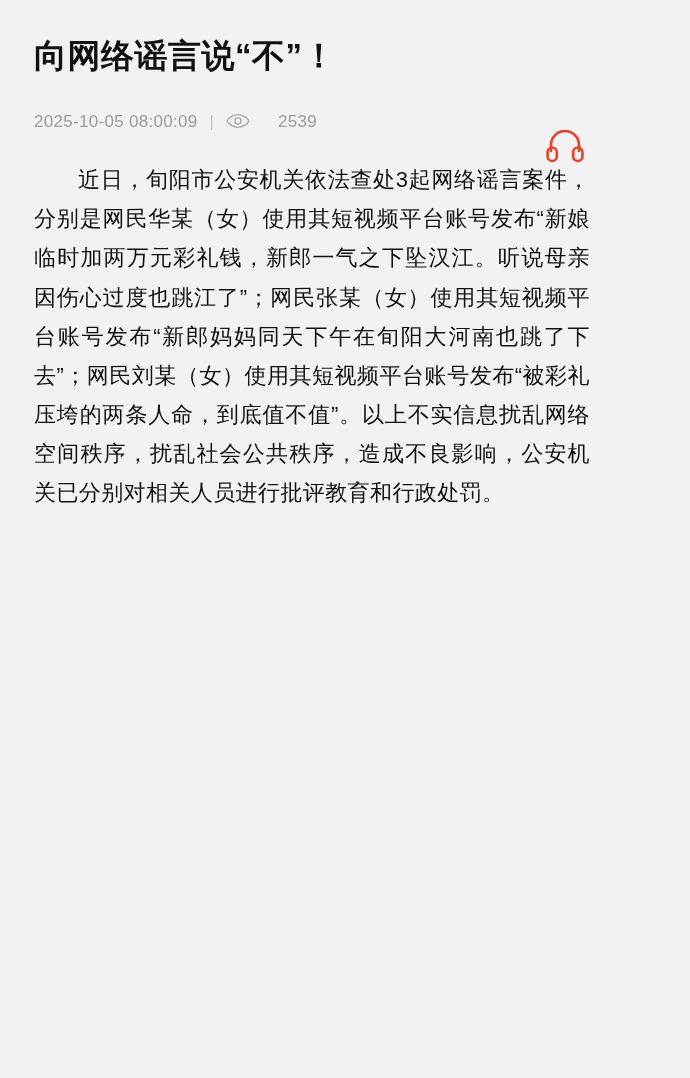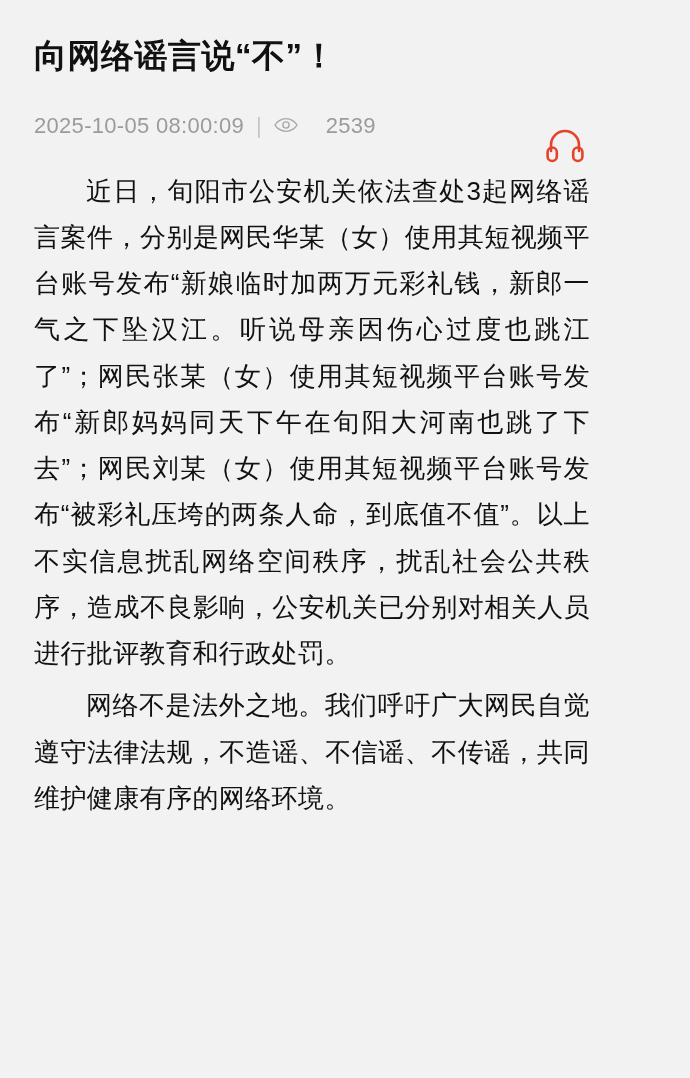--- a/index.html
+++ b/index.html
@@ -35,21 +35,21 @@
     margin-bottom: 26px;
   }
   .source {
     font-size: 19px;
     color: #4a4a4a;
     line-height: 1.6;
     margin-bottom: 8px;
   }
   .meta-row {
     display: flex;
-    font-size: 22px;
+    font-size: 17px;
     color: #9b9b9b;
     line-height: 1.5;
   }
   .meta-date {
     letter-spacing: 0.3px;
   }
   .meta-sep {
     margin: 0 12px;
     color: #c6c6c6;
   }
@@ -67,21 +67,21 @@
     right: 2px;
     top: 14px;
     width: 46px;
     height: 44px;
     display: flex;
     align-items: center;
     justify-content: center;
     cursor: pointer;
   }
   .body-text p {
-    font-size: 26px;
+    font-size: 22px;
     line-height: 1.78;
     color: #111111;
     margin: 0 0 4px 0;
     text-indent: 2em;
     letter-spacing: 0.4px;
     text-align: justify;
   }
   .body-text p.p2 {
     margin-top: 6px;
   }
@@ -110,16 +110,15 @@
       <svg width="40" height="36" viewBox="0 0 40 36" aria-hidden="true">
         <path d="M6 24V18C6 10.3 12.3 4 20 4s14 6.3 14 14v6" fill="none" stroke="#e8412a" stroke-width="2.6" stroke-linecap="round"></path>
         <rect x="2.6" y="20.5" width="9.2" height="13.5" rx="4.6" fill="none" stroke="#e8412a" stroke-width="2.6"></rect>
         <rect x="28.2" y="20.5" width="9.2" height="13.5" rx="4.6" fill="none" stroke="#e8412a" stroke-width="2.6"></rect>
       </svg>
     </div>
   </div>
 
   <div class="body-text">
     <p class="p1">近日，旬阳市公安机关依法查处3起网络谣言案件，分别是网民华某（女）使用其短视频平台账号发布“新娘临时加两万元彩礼钱，新郎一气之下坠汉江。听说母亲因伤心过度也跳江了”；网民张某（女）使用其短视频平台账号发布“新郎妈妈同天下午在旬阳大河南也跳了下去”；网民刘某（女）使用其短视频平台账号发布“被彩礼压垮的两条人命，到底值不值”。以上不实信息扰乱网络空间秩序，扰乱社会公共秩序，造成不良影响，公安机关已分别对相关人员进行批评教育和行政处罚。</p>
-    <p class="p2">网络不是法外之地。我们呼吁广大网民自觉遵守法律法规，不造谣、不信谣、不传谣，共同维护健康有序的网络环境。</p>
   </div>
 
 </div>
 
 </body></html>

